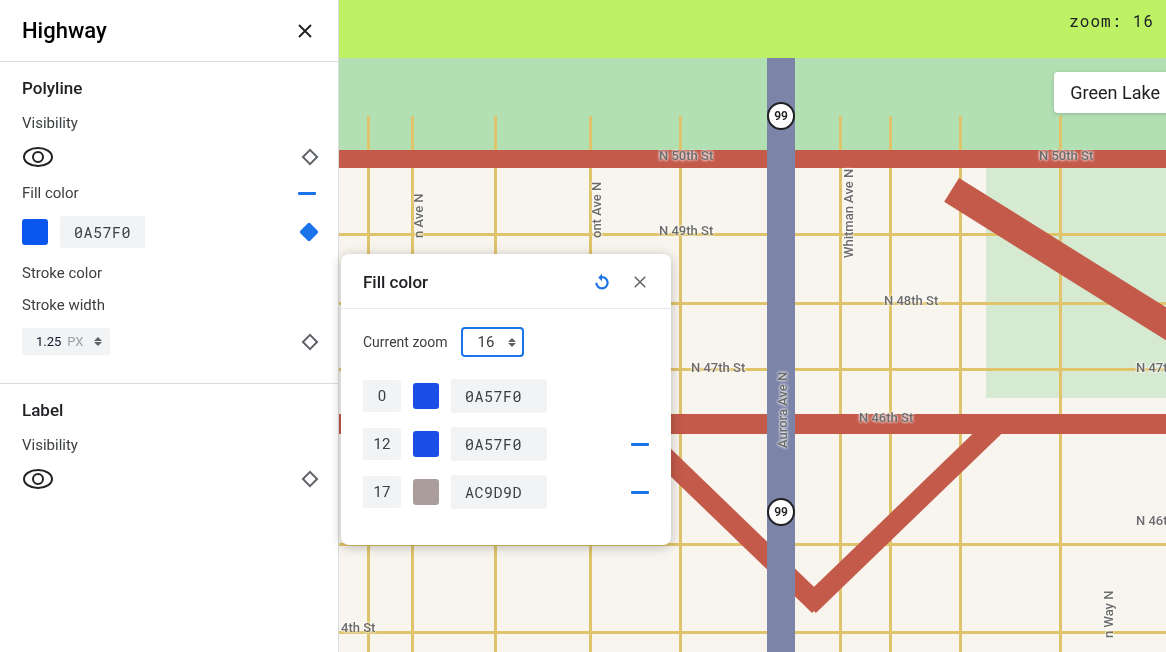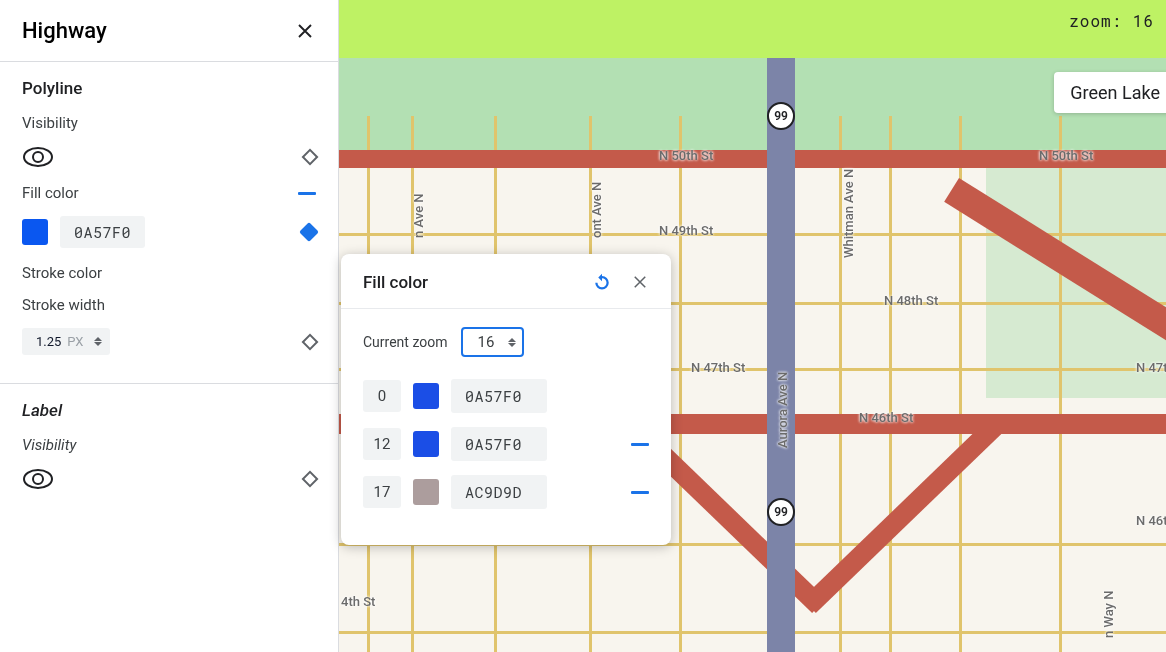--- a/index.html
+++ b/index.html
@@ -5,21 +5,21 @@
     * { box-sizing: border-box; margin: 0; padding: 0; }
     body { font-family: 'Google Sans', Roboto, Arial, sans-serif; width: 1166px; height: 652px; overflow: hidden; position: relative; background: #fff; }
 
     .sidebar { width: 339px; height: 652px; border-right: 1px solid #dadce0; float: left; overflow-y: auto; }
     .sidebar-header { display: flex; justify-content: space-between; align-items: center; padding: 18px 24px 18px 22px; }
     .sidebar-title { font-size: 22px; font-weight: 500; color: #000000; }
     .close-x { width: 18px; height: 18px; cursor: pointer; }
     .divider { height: 1px; background: #dadce0; margin: 0; }
 
     .section { padding: 16px 22px 12px 22px; border-bottom: 1px solid #dadce0; }
-    .section:last-child { border-bottom: none; font-style: italic; }
+    .section:last-child { border-bottom: none; }
     .section-title { font-size: 17px; font-weight: 500; color: #202124; margin-bottom: 16px; }
     .prop-row { display: flex; align-items: center; justify-content: space-between; margin-bottom: 14px; }
     .prop-label { font-size: 15px; color: #3c4043; }
     .minus-ind { width: 18px; height: 3px; background: #1a73e8; border-radius: 1px; }
     .diamond { width: 12px; height: 12px; border: 2px solid #5f6368; transform: rotate(45deg); }
     .diamond-active { width: 14px; height: 14px; background: #1a73e8; transform: rotate(45deg); border-radius: 2px; }
 
     .value-row { display: flex; align-items: center; justify-content: space-between; margin-bottom: 16px; }
     .value-left { display: flex; align-items: center; gap: 12px; }
     .color-swatch { width: 26px; height: 26px; border-radius: 3px; display: inline-block; }
@@ -186,21 +186,21 @@
       </div>
 
     <div class="street-label" style="top:90px; left:320px">N 50th St</div>
     <div class="street-label" style="top:90px; left:700px">N 50th St</div>
     <div class="street-label" style="top:165px; left:320px">N 49th St</div>
     <div class="street-label" style="top:235px; left:545px">N 48th St</div>
     <div class="street-label" style="top:302px; left:352px">N 47th St</div>
     <div class="street-label" style="top:302px; left:797px">N 47th St</div>
     <div class="street-label" style="top:352px; left:520px">N 46th St</div>
     <div class="street-label" style="top:455px; left:797px">N 46th St</div>
-    <div class="street-label" style="top:536px; left:2px">4th St</div>
+    <div class="street-label" style="top:562px; left:2px">4th St</div>
     <div class="street-label street-label-v" style="top:200px; left:502px">Whitman Ave N</div>
     <div class="street-label street-label-v" style="top:390px; left:436px">Aurora Ave N</div>
     <div class="street-label street-label-v" style="top:180px; left:250px">ont Ave N</div>
     <div class="street-label street-label-v" style="top:180px; left:72px">n Ave N</div>
     <div class="street-label street-label-v" style="top:580px; left:762px">n Way N</div>
 
     <div class="place-chip" style="top:14px; right:-10px">Green Lake</div>
   </div>
 </div>
 

